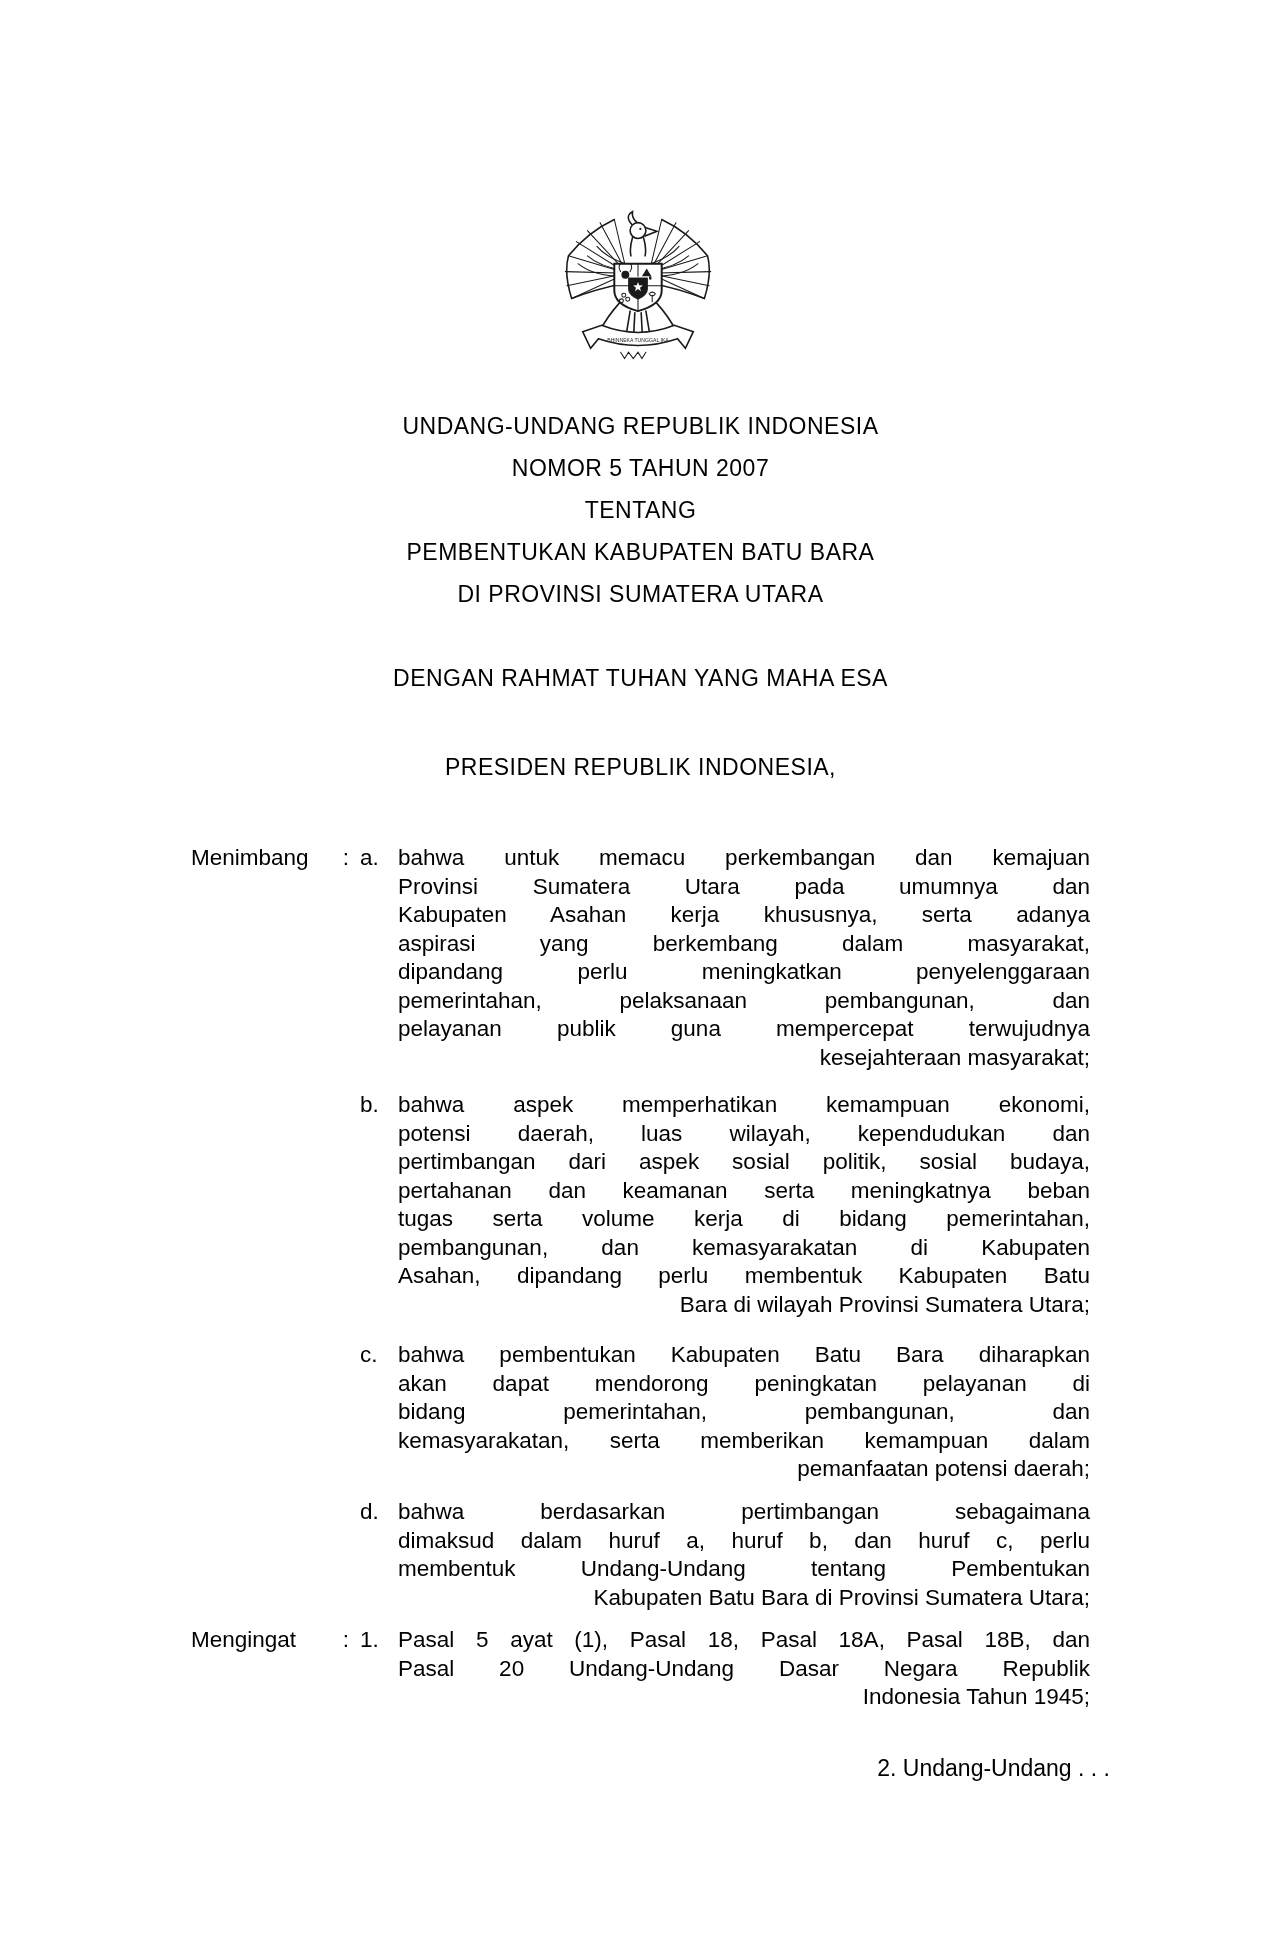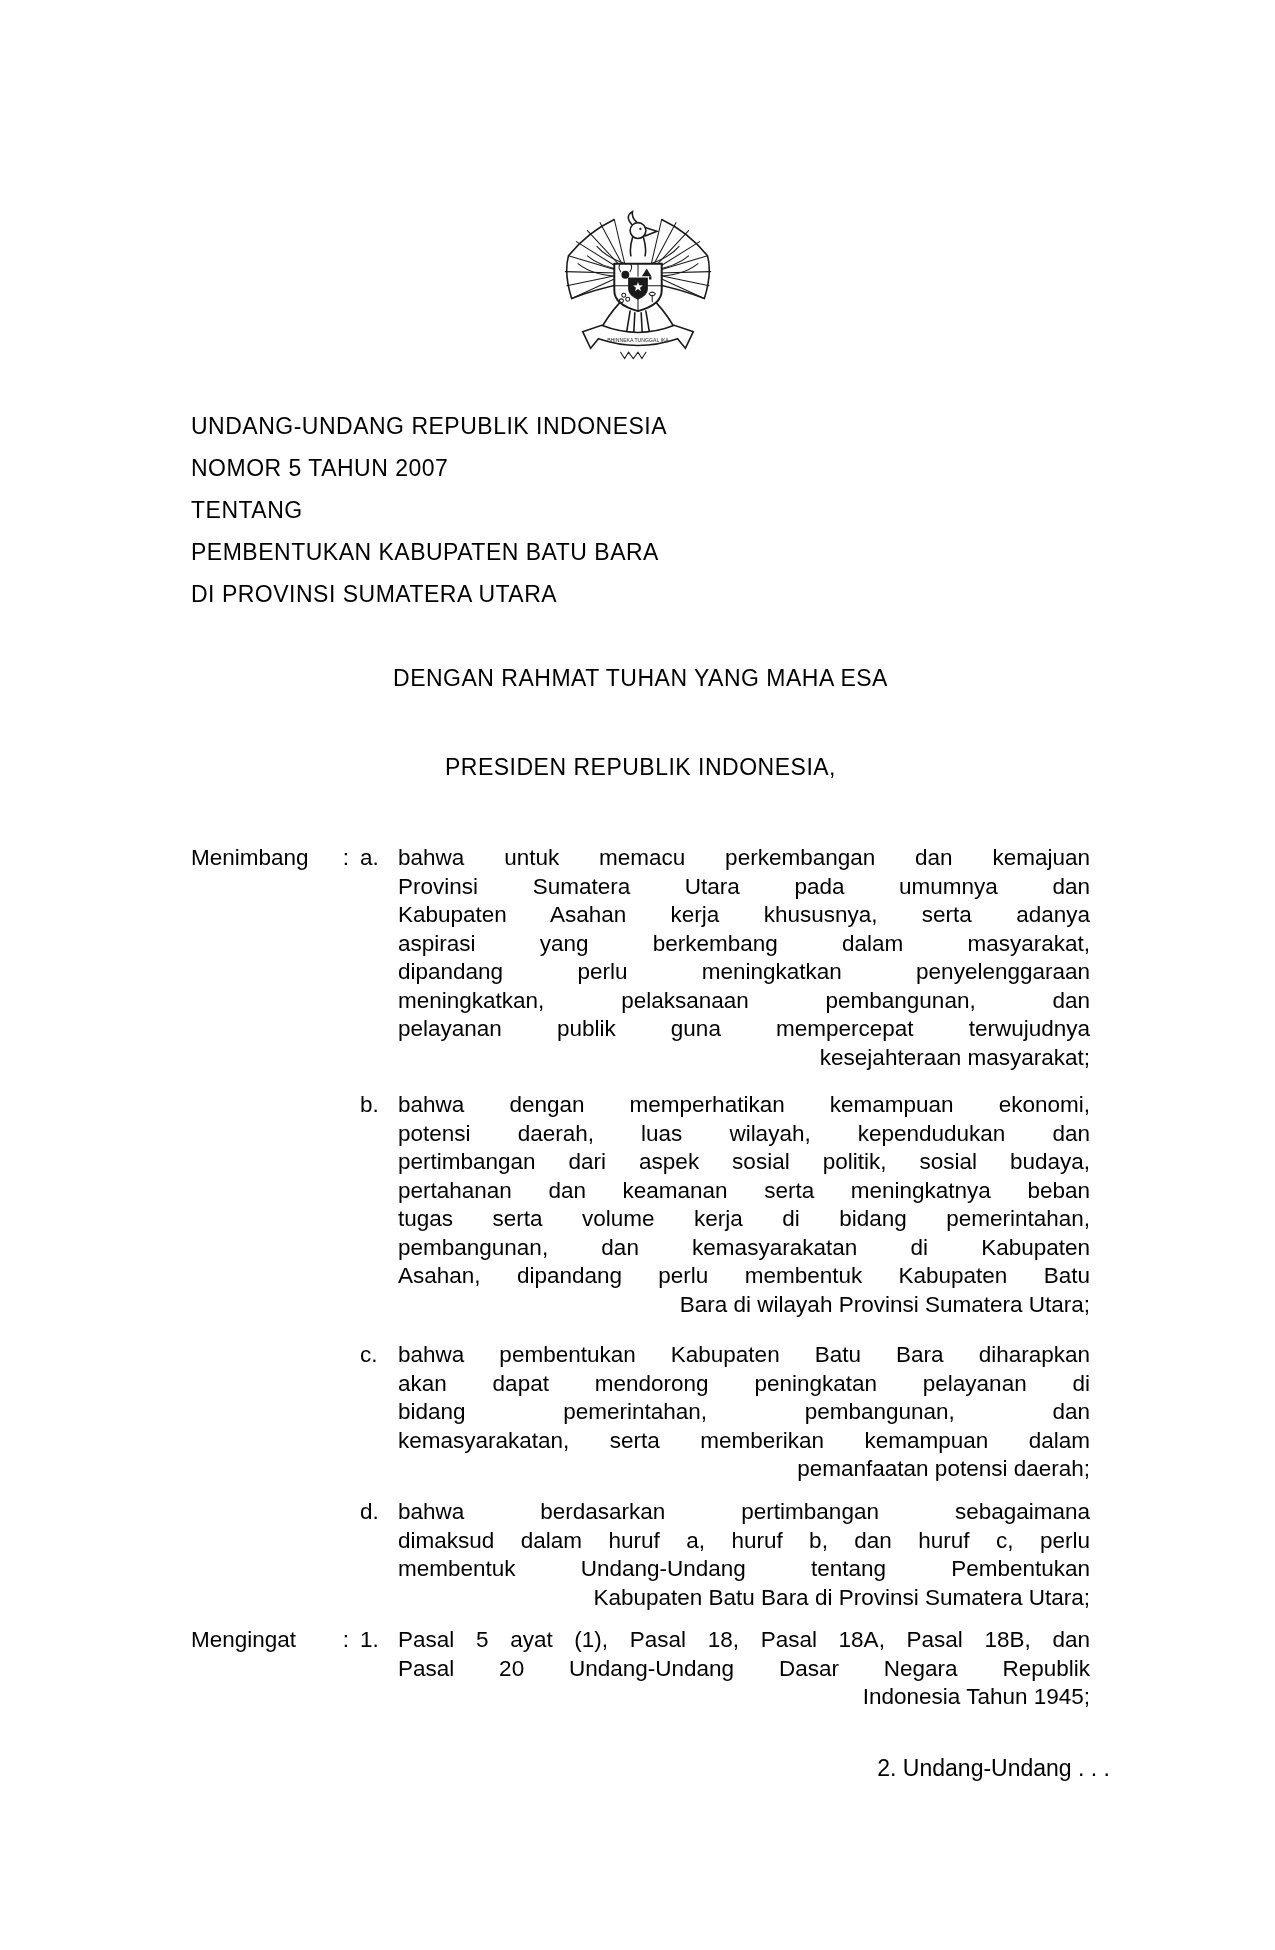--- a/index.html
+++ b/index.html
@@ -3,21 +3,21 @@
 <meta charset="utf-8">
 <style>
   html,body { margin:0; padding:0; background:#fff; }
   .page {
     position:relative; width:1275px; height:1950px; background:#ffffff;
     font-family:"Liberation Sans","DejaVu Sans",sans-serif; color:#000;
     overflow:hidden;
   }
   .emblem { position:absolute; top:206px; left:50%; transform:translateX(-50%); width:158px; height:166px; }
   .emblem svg { width:100%; height:100%; }
-  .title-block { position:absolute; top:405px; left:191px; width:899px; font-size:23px; line-height:42px; letter-spacing:0.5px; }
+  .title-block { position:absolute; top:405px; left:191px; width:899px; text-align:center; font-size:23px; line-height:42px; letter-spacing:0.5px; }
   .invocation { position:absolute; top:663px; left:191px; width:899px; text-align:center; font-size:23px; line-height:30px; letter-spacing:0.5px; }
   .authority  { position:absolute; top:752px; left:191px; width:899px; text-align:center; font-size:23px; line-height:30px; letter-spacing:0.5px; }
   .clause-row { position:absolute; left:191px; width:899px; display:flex; font-size:22.5px; line-height:28.5px; }
   .row-a { top:844px; } .row-b { top:1091px; } .row-c { top:1341px; } .row-d { top:1498px; } .row-m1 { top:1626px; }
   .clause-label { width:141px; flex:0 0 141px; }
   .clause-colon { width:28px; flex:0 0 28px; text-align:center; }
   .item-letter  { width:38px; flex:0 0 38px; }
   .item-text    { flex:1 1 auto; width:692px; }
   .jline { text-align:justify; text-align-last:justify; }
   .jline-last { text-align:right; }
@@ -106,32 +106,32 @@
   <div class="clause-row row-a">
     <div class="clause-label">Menimbang</div>
     <div class="clause-colon">:</div>
     <div class="item-letter">a.</div>
     <div class="item-text">
         <div class="jline">bahwa untuk memacu perkembangan dan kemajuan</div>
         <div class="jline">Provinsi Sumatera Utara pada umumnya dan</div>
         <div class="jline">Kabupaten Asahan kerja khususnya, serta adanya</div>
         <div class="jline">aspirasi yang berkembang dalam masyarakat,</div>
         <div class="jline">dipandang perlu meningkatkan penyelenggaraan</div>
-        <div class="jline">meningkatkan, pelaksanaan pembangunan, dan</div>
+        <div class="jline">pemerintahan, pelaksanaan pembangunan, dan</div>
         <div class="jline">pelayanan publik guna mempercepat terwujudnya</div>
         <div class="jline-last">kesejahteraan masyarakat;</div>
       </div>
   </div>
 
   <div class="clause-row row-b">
     <div class="clause-label"></div>
     <div class="clause-colon"></div>
     <div class="item-letter">b.</div>
     <div class="item-text">
-        <div class="jline">bahwa dengan memperhatikan kemampuan  ekonomi,</div>
+        <div class="jline">bahwa aspek memperhatikan kemampuan  ekonomi,</div>
         <div class="jline">potensi daerah, luas wilayah, kependudukan dan</div>
         <div class="jline">pertimbangan dari aspek sosial politik, sosial budaya,</div>
         <div class="jline">pertahanan dan keamanan serta meningkatnya beban</div>
         <div class="jline">tugas serta volume kerja di bidang pemerintahan,</div>
         <div class="jline">pembangunan, dan kemasyarakatan di Kabupaten</div>
         <div class="jline">Asahan, dipandang perlu membentuk Kabupaten Batu</div>
         <div class="jline-last">Bara di wilayah Provinsi Sumatera Utara;</div>
       </div>
   </div>
 

